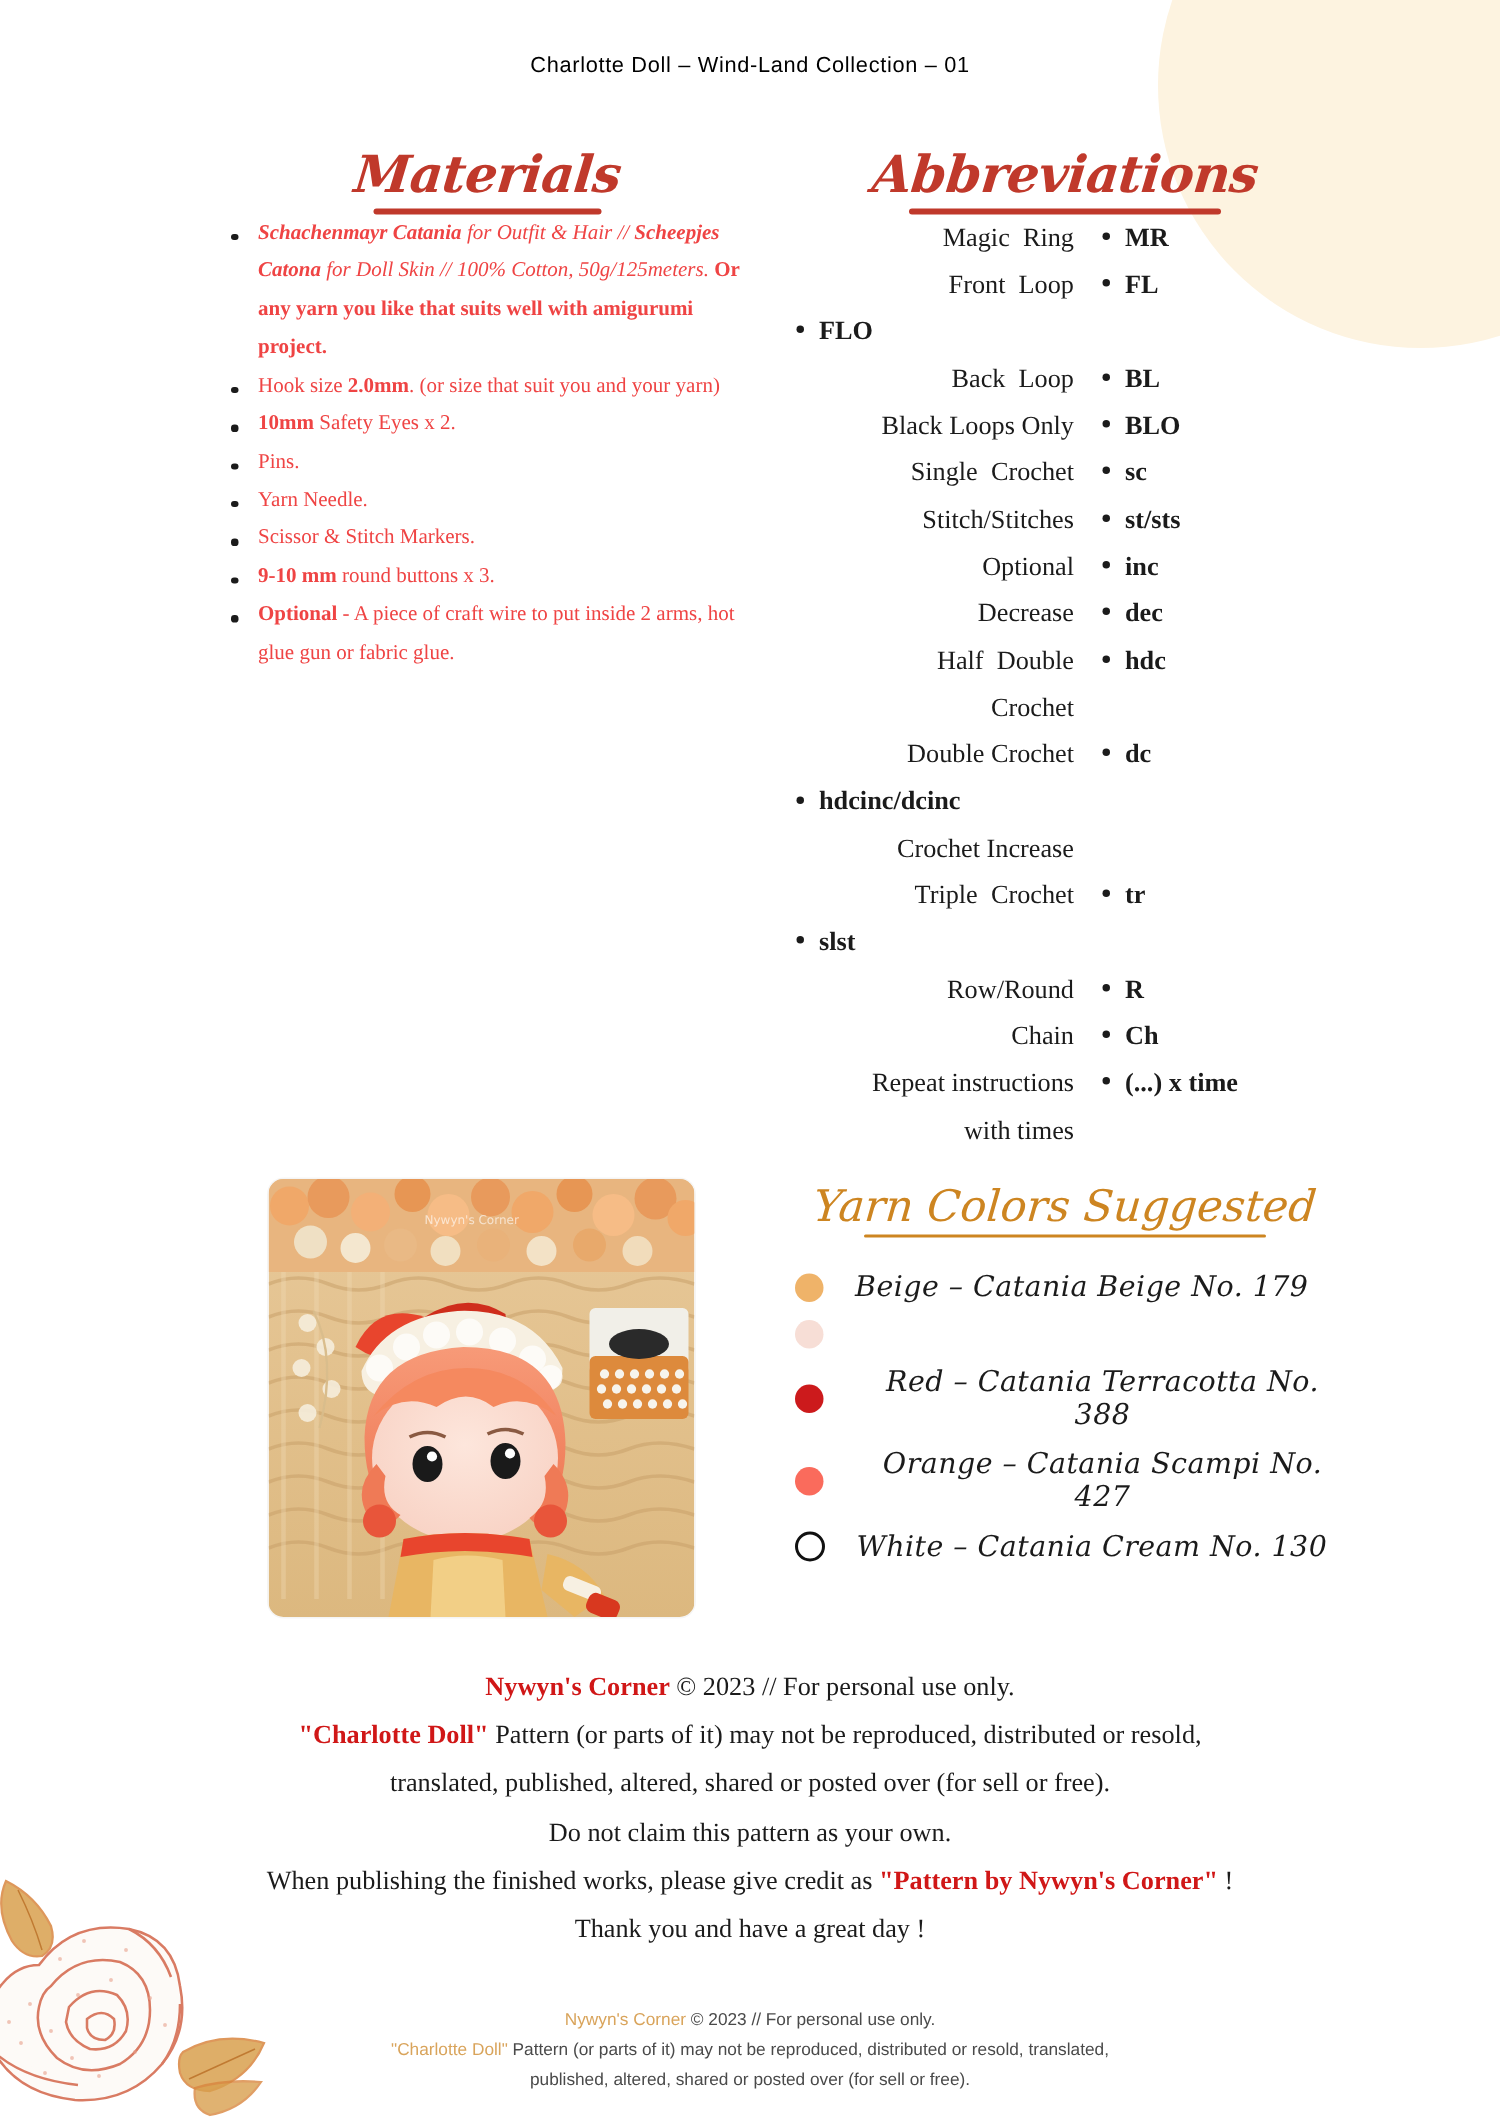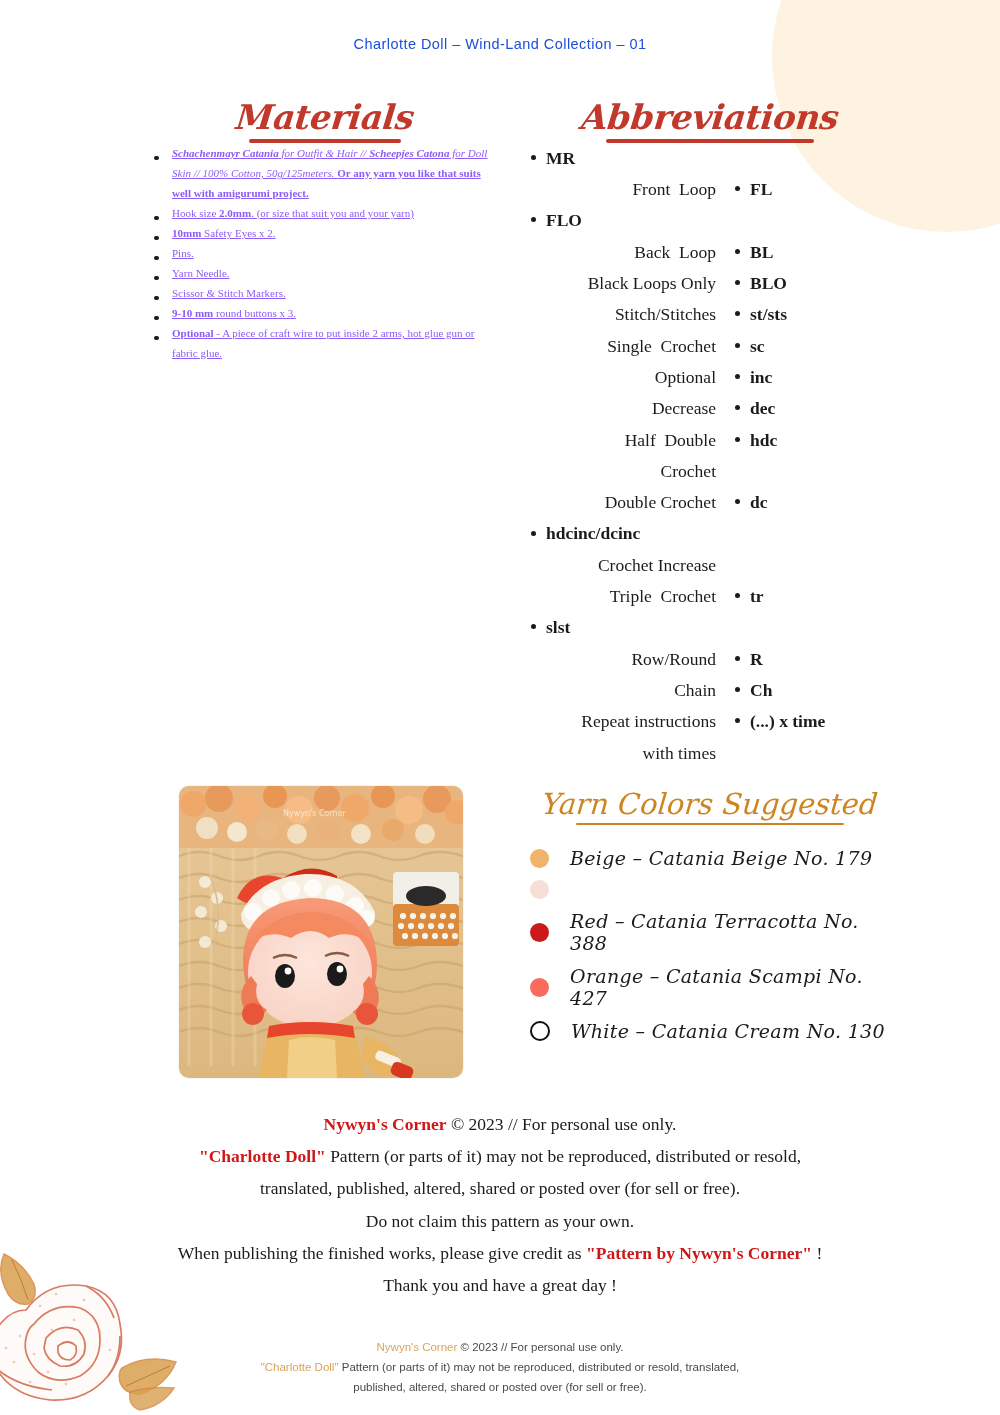--- a/index.html
+++ b/index.html
@@ -22,21 +22,21 @@
     z-index:0;
   }
 
   
   .doc-header{
     position:absolute;top:36px;left:0;width:1000px;
     text-align:center;z-index:5;
     font-family:"Liberation Sans", sans-serif;
     font-size:14.5px;
     letter-spacing:.45px;
-    color:#1d4ed8;
+    color:#000000;
   }
 
   
   .columns{position:absolute;top:100px;left:0;width:1000px;z-index:5;}
 
   .col-left{position:absolute;left:150px;top:0;width:350px;}
   .col-right{position:absolute;left:520px;top:0;width:380px;}
 
   
   .script-title{
@@ -54,23 +54,22 @@
   }
   .script-underline{
     height:4px;background:#c0392b;border-radius:2px;
     margin:3px auto 0 auto;
   }
   .ttl-wrap{position:relative;}
 
   
   ul.mat{
     list-style:none;margin:0;padding:0;
-    font-size:11px;color:#8b5cf6;
+    font-size:14px;color:#ef4444;
     line-height:1.82;
-    text-decoration:underline;
   }
   ul.mat>li{
     position:relative;
     padding-left:22px;
     margin:0 0 0 0;
   }
   ul.mat>li:before{
     content:"";
     position:absolute;left:4px;top:13px;
     width:4.5px;height:4.5px;border-radius:50%;
@@ -110,21 +109,21 @@
   .yarn-title{
     font-family:"DejaVu Serif", serif;
     font-style:italic;
     color:#cd8521;
     font-size:29px;
     letter-spacing:0px;
     text-align:center;
     transform:skewX(-5deg);
   }
   .yarn-underline{height:2.5px;background:#cd8521;margin:2px auto 0 auto;border-radius:2px;}
-  .yarn-list{list-style:none;margin:22px 0 0 0;padding:0;}
+  .yarn-list{list-style:none;margin:22px 0 0 0;padding:0;text-align:center;}
   .yarn-item{
     display:flex;align-items:center;
     margin-bottom:11px;
     padding-left:10px;
   }
   .swatch{
     width:19px;height:19px;border-radius:50%;
     flex:0 0 19px;margin-right:21px;
   }
   .swatch.outline{background:#ffffff;border:2.5px solid #111;width:16px;height:16px;flex:0 0 16px;}
@@ -194,20 +193,21 @@
         </ul>
     </div>
 
     <div class="col-right">
       <div class="ttl-wrap">
         <div class="script-title">Abbreviations</div>
         <div class="script-underline" style="width:208px;"></div>
       </div>
       <div class="abbr-list" id="abbr-list">
           <div class="abbr-row">
+            <div class="abbr-term">Magic  Ring</div>
             <div class="abbr-dot"><span></span></div>
             <div class="abbr-short">MR</div>
           </div>
           <div class="abbr-row">
             <div class="abbr-term">Front  Loop</div>
             <div class="abbr-dot"><span></span></div>
             <div class="abbr-short">FL</div>
           </div>
           <div class="abbr-row">
             <div class="abbr-dot"><span></span></div>
@@ -217,28 +217,28 @@
             <div class="abbr-term">Back  Loop</div>
             <div class="abbr-dot"><span></span></div>
             <div class="abbr-short">BL</div>
           </div>
           <div class="abbr-row">
             <div class="abbr-term">Black Loops Only</div>
             <div class="abbr-dot"><span></span></div>
             <div class="abbr-short">BLO</div>
           </div>
           <div class="abbr-row">
+            <div class="abbr-term">Single  Crochet</div>
+            <div class="abbr-dot"><span></span></div>
+            <div class="abbr-short">sc</div>
+          </div>
+          <div class="abbr-row">
             <div class="abbr-term">Stitch/Stitches</div>
             <div class="abbr-dot"><span></span></div>
             <div class="abbr-short">st/sts</div>
-          </div>
-          <div class="abbr-row">
-            <div class="abbr-term">Single  Crochet</div>
-            <div class="abbr-dot"><span></span></div>
-            <div class="abbr-short">sc</div>
           </div>
           <div class="abbr-row">
             <div class="abbr-term">Optional</div>
             <div class="abbr-dot"><span></span></div>
             <div class="abbr-short">inc</div>
           </div>
           <div class="abbr-row">
             <div class="abbr-term">Decrease</div>
             <div class="abbr-dot"><span></span></div>
             <div class="abbr-short">dec</div>

